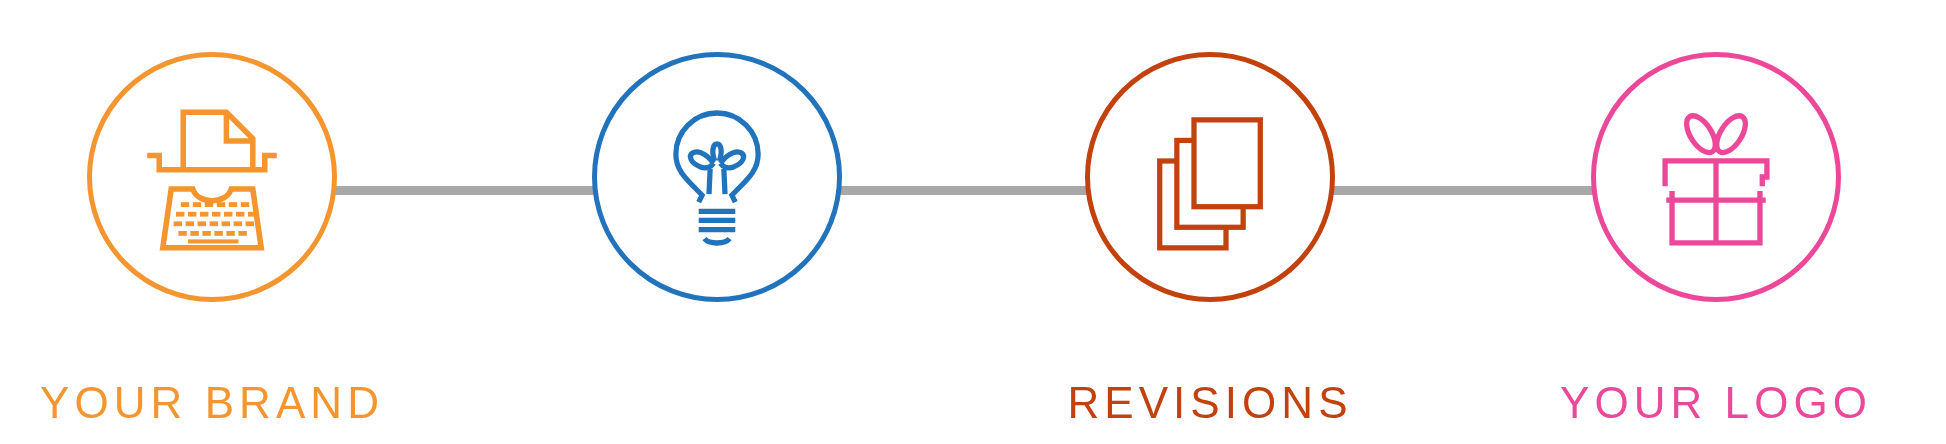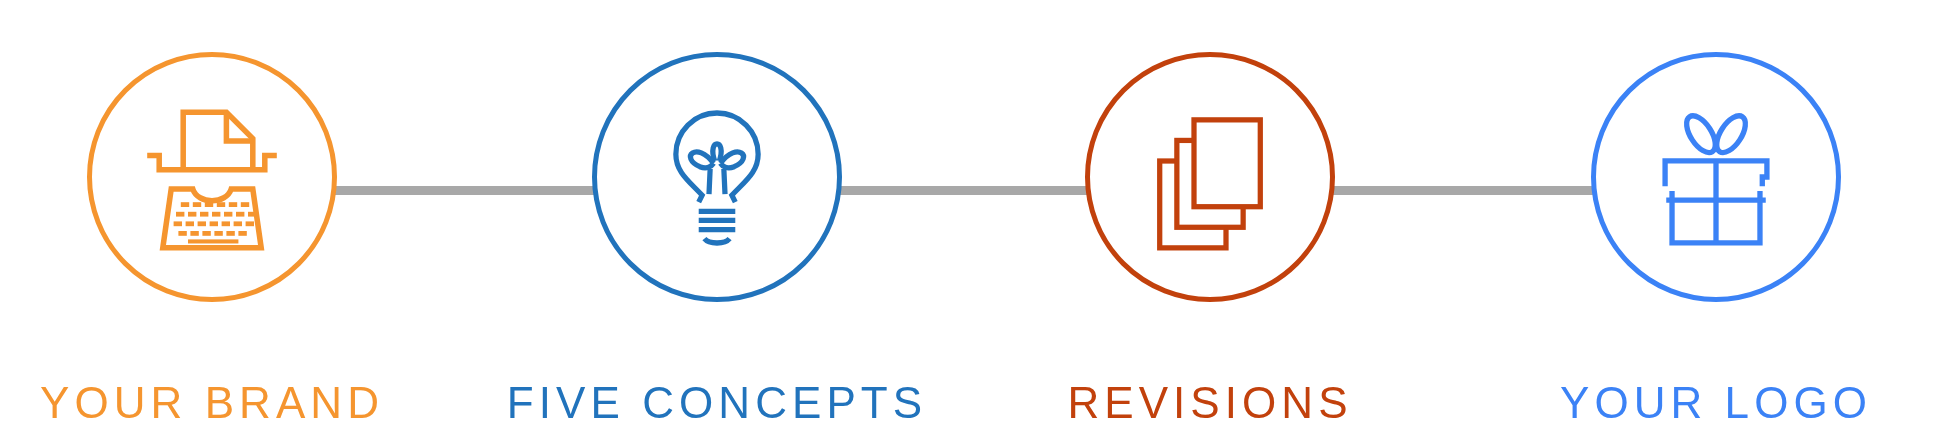--- a/index.html
+++ b/index.html
@@ -128,35 +128,34 @@
       <svg width="160" height="160" viewBox="0 0 140 140">
         <path class="stroke" d="M54,92 L57,86 C46,74 34,66 34,50 A36,36 0 1 1 106,50 C106,66 94,74 83,86 L86,92"></path>
         <path class="stroke" d="M68,56 C61,36 79,36 72,56"></path>
         <path class="stroke" d="M67,58 C52,38 37,53 55,61 C61,63.5 65,61 67,58"></path>
         <path class="stroke" d="M73,58 C88,38 103,53 85,61 C79,63.5 75,61 73,58"></path>
         <path class="stroke" d="M64,63 L63,85 M76,63 L77,85"></path>
         <path class="stroke" d="M54,100 H86 M54,108 H86 M54,116 H86"></path>
         <path class="stroke" d="M59,124 C63,129 77,129 81,124"></path>
       </svg>
     </div>
-    <div class="step-label">FIVE CONCEPTS</div>
   </div>
 
   <div class="step step-3" style="color: #c2410c;">
     <div class="circle">
       <svg width="160" height="160" viewBox="0 0 140 140">
         <rect class="stroke-white" x="26" y="56" width="58" height="76"></rect>
         <rect class="stroke-white" x="41" y="38" width="58" height="76"></rect>
         <rect class="stroke-white" x="56" y="20" width="58" height="76"></rect>
       </svg>
     </div>
     <div class="step-label">REVISIONS</div>
   </div>
 
-  <div class="step step-4" style="color: #3b82f6;">
+  <div class="step step-4" style="color: #ec4899;">
     <div class="circle">
       <svg width="162" height="162" viewBox="0 0 140 140">
         <ellipse class="stroke" cx="57" cy="33" rx="9" ry="18" transform="rotate(-33 57 33)"></ellipse>
         <ellipse class="stroke" cx="83" cy="33" rx="9" ry="18" transform="rotate(33 83 33)"></ellipse>
         <path class="stroke" d="M26,78 V56 H114 V70 H110 V78"></path>
         <path class="stroke" d="M32,82 V127 H108 V82"></path>
         <path class="stroke" d="M27,90 H113"></path>
         <path class="stroke" d="M70,57 V127"></path>
       </svg>
     </div>

